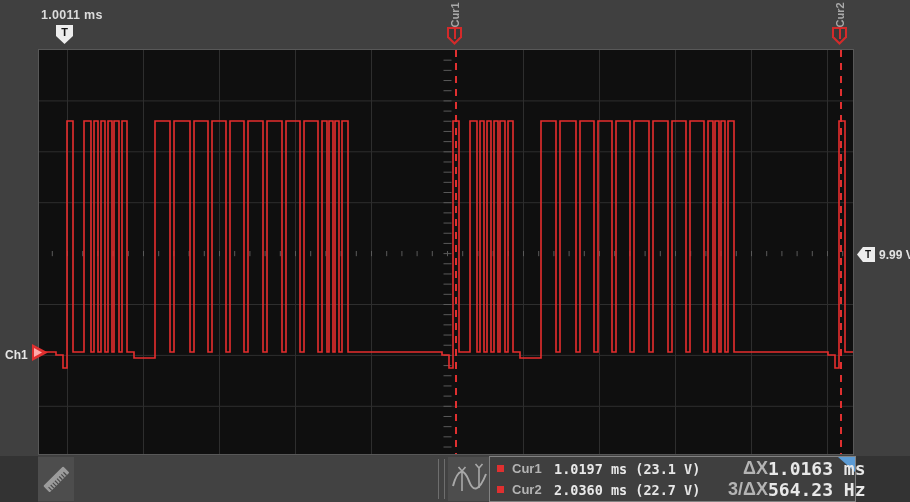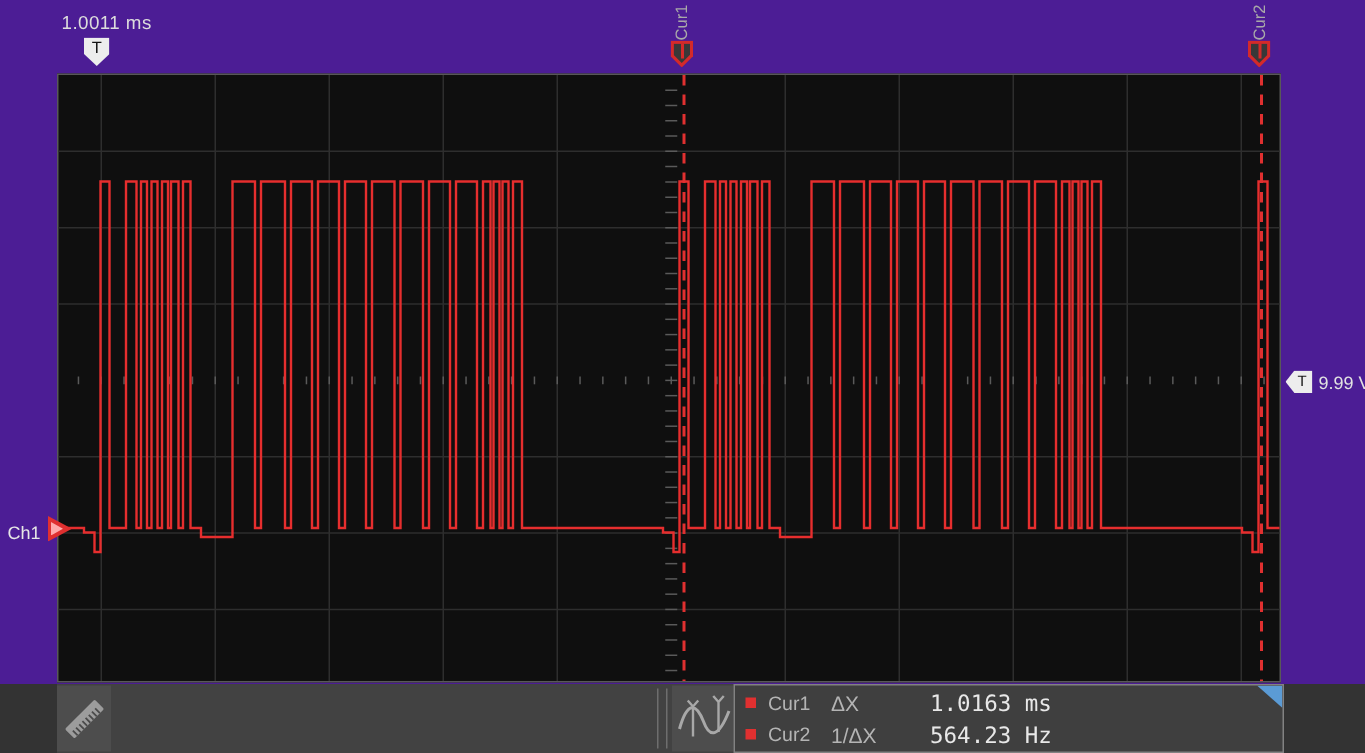--- a/index.html
+++ b/index.html
@@ -1,19 +1,19 @@
 <!DOCTYPE html>
 <html><head>
 <meta charset="utf-8">
 <title>Oscilloscope</title>
 <style>
   html,body{margin:0;padding:0;background:#2b2b2b;}
   *{box-sizing:border-box;}
-  .stage{position:relative;width:910px;height:502px;background:#4c1d95;overflow:hidden;
-         font-family:"Liberation Sans",sans-serif;-webkit-font-smoothing:antialiased;}
+  .stage{position:relative;width:910px;height:502px;background:#404040;overflow:hidden;
+         font-family:"Liberation Sans",sans-serif;font-weight:bold;-webkit-font-smoothing:antialiased;}
   
   .trig-time{position:absolute;left:41px;top:8px;font-size:12.5px;color:#dcdcdc;letter-spacing:.3px;}
   .pent-down{position:absolute;clip-path:polygon(0 0,100% 0,100% 58%,50% 100%,0 58%);}
   .t-marker{left:56px;top:25px;width:17px;height:19px;background:#ededed;text-align:center;}
   .t-marker span{display:block;font-size:11px;line-height:15px;color:#141414;}
   .cur-marker{width:15px;height:18px;background:#d42a2a;top:27px;}
   .cur-marker .fill{position:absolute;left:2px;top:2px;right:2px;bottom:3px;
                     clip-path:polygon(0 0,100% 0,100% 58%,50% 100%,0 58%);background:#383838;}
   .cur-marker .stem{position:absolute;left:6.5px;top:2px;width:2px;height:10px;background:#d42a2a;}
   .vlabel{position:absolute;width:34px;height:14px;line-height:14px;text-align:center;
@@ -44,22 +44,22 @@
   .panel{position:absolute;left:489px;top:0;width:367px;height:46px;background:#3f3f3f;
          border:1px solid #828282;}
   .corner{position:absolute;right:0;top:0;width:17px;height:15px;
           clip-path:polygon(0 0,100% 0,100% 100%);}
   .prow{position:absolute;left:7px;right:6px;height:19px;display:flex;align-items:center;}
   .prow.r0{top:2px;} .prow.r1{top:23px;}
   .bullet{width:7px;height:7px;margin-right:8px;flex:0 0 auto;}
   .plabel{width:42px;font-size:13px;color:#b4b4b4;flex:0 0 auto;}
   .pval{width:162px;font-family:"DejaVu Sans Mono",monospace;font-size:13.5px;color:#e8e8e8;
         flex:0 0 auto;white-space:nowrap;}
-  .dlabel{width:52px;text-align:left;font-size:14px;color:#b4b4b4;flex:0 0 auto;}
-  .dval{margin-left:14px;font-family:"DejaVu Sans Mono",monospace;font-size:15px;color:#e8e8e8;
+  .dlabel{width:52px;text-align:right;font-size:18px;color:#b4b4b4;flex:0 0 auto;}
+  .dval{margin-left:0;font-family:"DejaVu Sans Mono",monospace;font-size:18px;color:#e8e8e8;
         white-space:nowrap;}
 </style>
 </head>
 <body>
 
 <div class="stage">
 
   <div class="trig-time">1.0011 ms</div>
   <div class="pent-down t-marker">
     <span>T</span>
@@ -229,26 +229,28 @@
         <path d="M29,6 V26 M25.5,2 L29,6 L32.5,2" stroke="#a8a8a8" stroke-width="1.6" fill="none"></path>
       </svg>
     </div>
 
     <div class="panel">
       <div class="corner" style="background: rgb(91, 155, 213);"></div>
 
       <div class="prow r0">
         <div class="bullet" style="background: rgb(224, 48, 48);"></div>
         <div class="plabel">Cur1</div>
+        <div class="pval">1.0197 ms (23.1 V)</div>
         <div class="dlabel">ΔX</div>
         <div class="dval">1.0163 ms</div>
       </div>
 
       <div class="prow r1">
         <div class="bullet" style="background: rgb(224, 48, 48);"></div>
         <div class="plabel">Cur2</div>
-        <div class="dlabel">1/ΔX</div>
+        <div class="pval">2.0360 ms (22.7 V)</div>
+        <div class="dlabel">3/ΔX</div>
         <div class="dval">564.23 Hz</div>
       </div>
     </div>
   </div>
 
 </div>
 
 </body></html>

